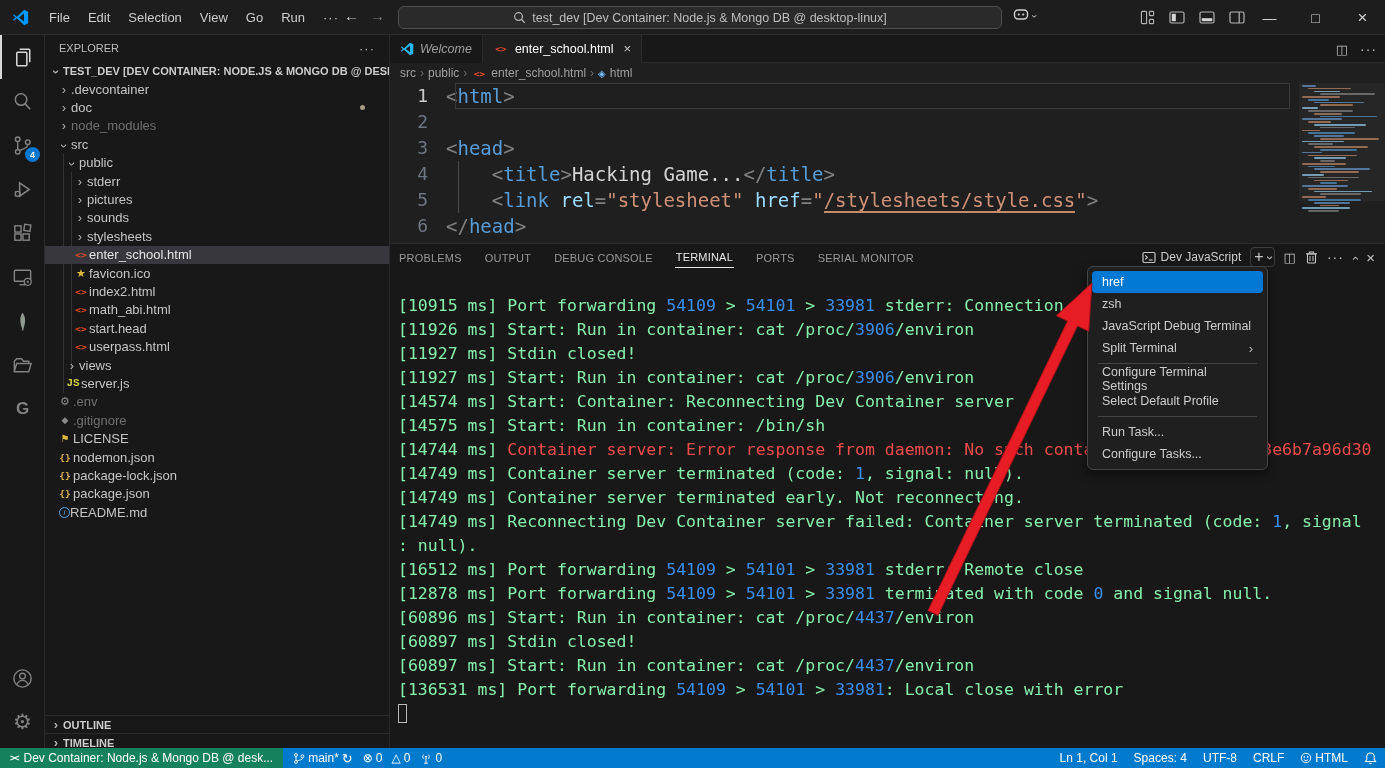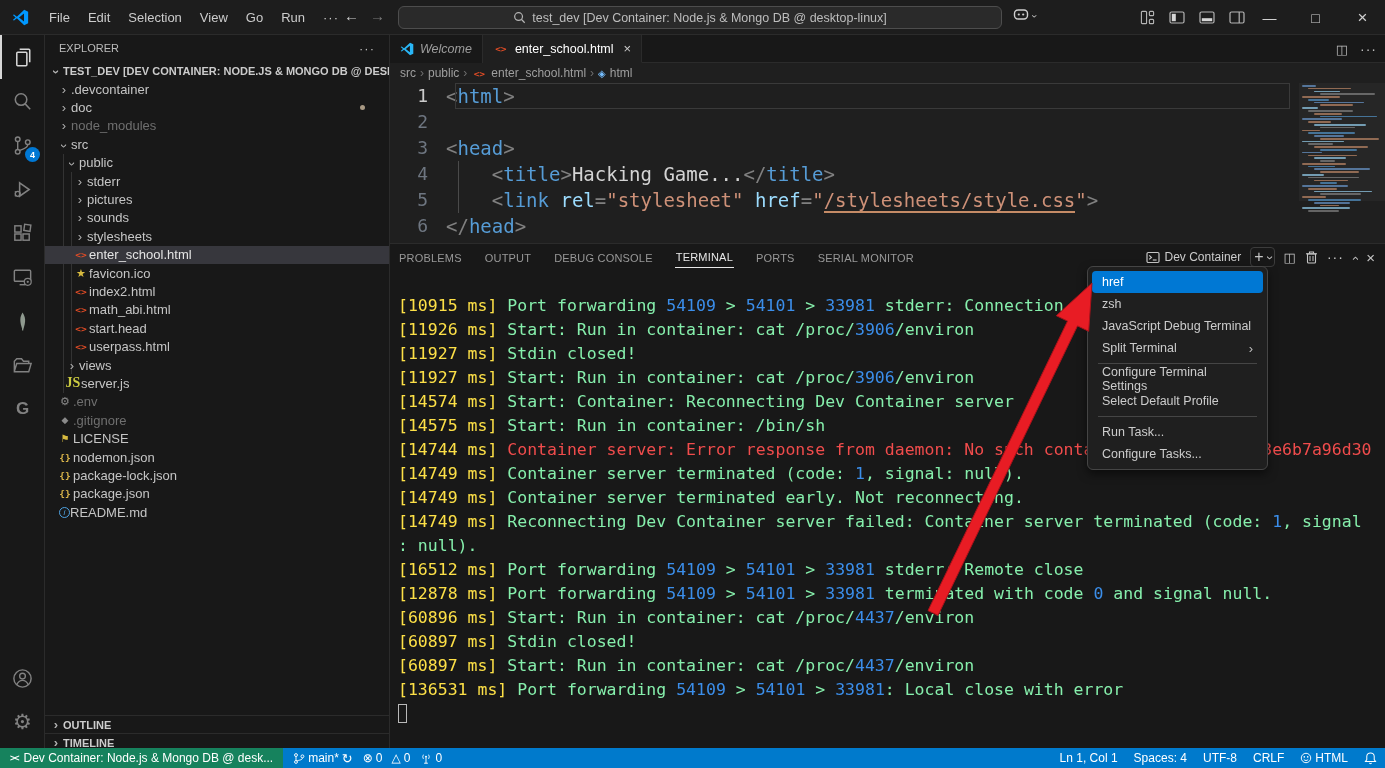--- a/index.html
+++ b/index.html
@@ -50,21 +50,21 @@
   .tree-row { height:18.4px; display:flex; align-items:center; font-size:13px;
     color:#c5c5c5; white-space:nowrap; position:relative; }
   .tree-row.selected { background:#37373d; color:#e4e4e4; }
   .tree-row.dimmed { color:#6f6f6f; }
   .chev { display:inline-block; width:14px; text-align:center; font-size:13px; color:#b0b0b0;
     flex:none; transform-origin:45% 55%; }
   .chev.exp { transform:rotate(90deg); }
   .ficon { display:inline-block; width:16px; flex:none; text-align:center; font-size:11px; }
   .ic-html { color:#e44d26; font-family:"DejaVu Sans Mono", monospace; font-weight:bold; font-size:9.5px; }
   .ic-star { color:#d7ba3f; font-size:11px; }
-  .ic-js { color:#cbcb41; font-weight:bold; font-size:14px; font-family:Liberation Serif, serif; }
+  .ic-js { color:#cbcb41; font-weight:bold; font-size:11px; font-family:Liberation Mono, monospace; }
   .ic-gear { color:#8a8a8a; font-size:11px; }
   .ic-diamond { color:#8a8a8a; font-size:9px; }
   .ic-license { color:#d7ba3f; font-size:10px; }
   .ic-json { color:#d9b44a; font-family:"DejaVu Sans Mono", monospace; font-weight:bold; font-size:9.5px; }
   .ic-info { display:inline-block; width:11px; height:11px; border-radius:50%;
     border:1px solid #4fa3e3; color:#4fa3e3; font-size:8px; line-height:9px; text-align:center;
     font-style:italic; margin-left:2px; }
   .mod-dot { position:absolute; right:24px; top:7px; width:5px; height:5px; border-radius:50%;
     background:#a89984; }
   .indent-guide { position:absolute; width:1px; background:#333333; }
@@ -121,21 +121,21 @@
   .pa-icon { display:flex; align-items:center; }
   .chev-s { display:inline-block; font-size:12px; transform:rotate(90deg); transform-origin:50% 55%; }
   .chev-up { display:inline-block; font-size:13px; transform:rotate(-90deg); transform-origin:50% 55%; }
   .pa-x { font-size:15px; }
   .pa-dots { font-size:14px; letter-spacing:1px; }
   .pa-split { font-size:13px; }
 
   #terminal { position:absolute; left:0; top:26px; right:0; bottom:0; padding:24px 0 0 8px;
     font-family:"DejaVu Sans Mono", monospace; overflow:hidden; }
   .tline { font-size:16.5px; line-height:24px; white-space:pre; }
-  .t-t { color:#fde047; } .t-n { color:#3b8eea; } .t-e { color:#f14c4c; } .t-d { color:#86efac; }
+  .t-t { color:#86efac; } .t-n { color:#3b8eea; } .t-e { color:#f14c4c; } .t-d { color:#86efac; }
   #term-cursor { width:9px; height:19px; border:1px solid #b9b9b9; margin-top:2px; }
 
   
   #terminal-menu { position:absolute; left:1087px; top:266px; width:181px;
     background:#1f1f1f; border:1px solid #454545; border-radius:6px;
     box-shadow:0 4px 10px rgba(0,0,0,.5); padding:4px 0; z-index:40; }
   .mitem { height:22px; margin:0 4px; padding:0 10px; display:flex; align-items:center;
     justify-content:space-between; font-size:12.5px; color:#cccccc; border-radius:4px; }
   .mitem.hl { background:#0078d4; color:#ffffff; }
   .msep { height:1px; background:#454545; margin:4px 10px; }
@@ -536,21 +536,21 @@
       <span class="ptab">PORTS</span>
       <span class="ptab">SERIAL MONITOR</span>
     </div>
   <div id="panel-actions">
     <span id="profile-label">
       <svg width="14" height="13" viewBox="0 0 14 13">
           <rect x="1" y="1.5" width="12" height="10" rx="1.2" fill="none" stroke="#c5c5c5" stroke-width="1.2"></rect>
           <polyline points="3.2,4.4 5.4,6.4 3.2,8.4" fill="none" stroke="#c5c5c5" stroke-width="1.2"></polyline>
           <line x1="6.8" y1="9" x2="10.6" y2="9" stroke="#c5c5c5" stroke-width="1.2"></line>
         </svg>
-      <span>Dev Container</span>
+      <span>Dev JavaScript</span>
     </span>
     <span class="pa-group">
       <span class="pa-plus">+</span>
       <span class="chev-s">›</span>
     </span>
     <span class="pa-split">◫</span>
     <span class="pa-icon">
       <svg width="13" height="14" viewBox="0 0 13 14">
           <path d="M2.5 4 h8 v8 a1 1 0 0 1 -1 1 h-6 a1 1 0 0 1 -1 -1 Z" fill="none" stroke="#c5c5c5" stroke-width="1.1"></path>
           <line x1="1" y1="3.8" x2="12" y2="3.8" stroke="#c5c5c5" stroke-width="1.1"></line>

